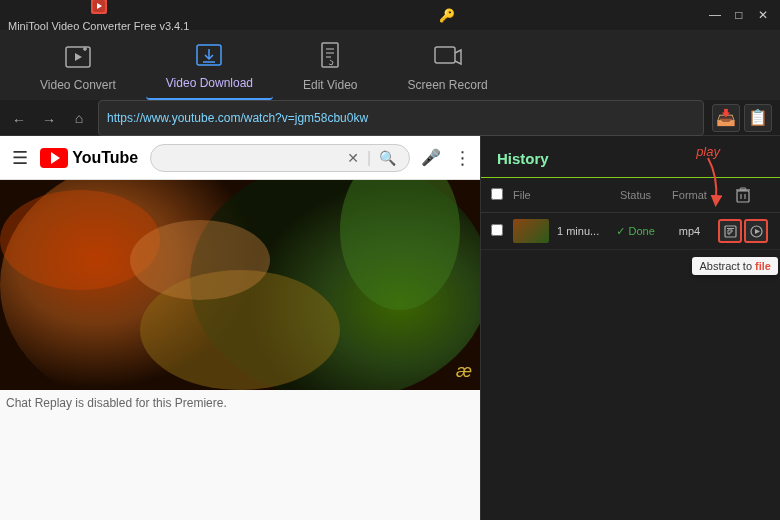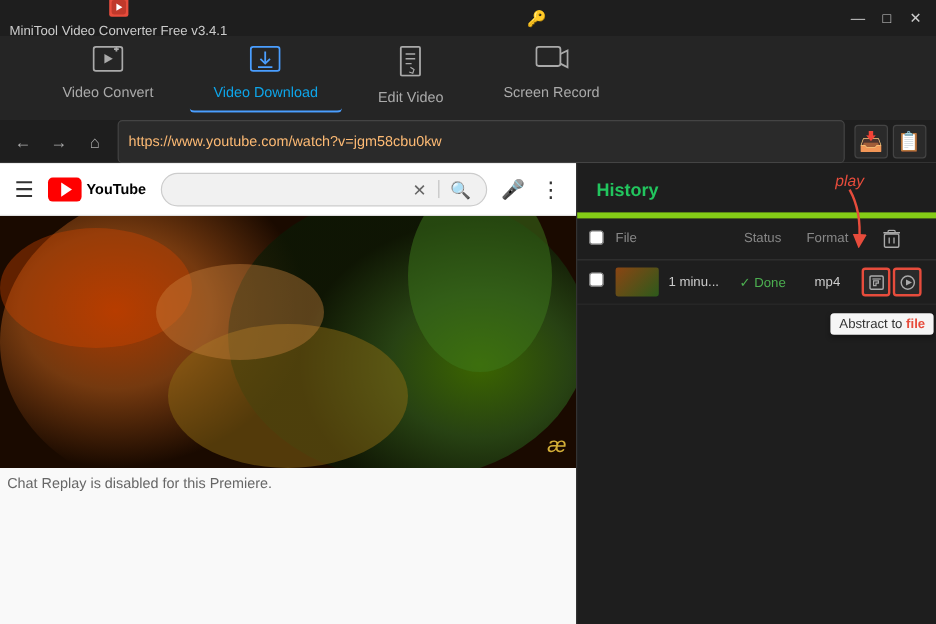--- a/index.html
+++ b/index.html
@@ -56,38 +56,38 @@
       color: #ccc;
       cursor: pointer;
       border-radius: 2px;
     }
 
     
     .nav-bar {
       height: 70px;
       background: #252525;
       display: flex;
-      align-items: flex-start;
-      padding: 0 32px;
+      align-items: flex-end;
+      padding: 0 20px;
       gap: 10px;
     }
     .nav-item {
       display: flex;
       flex-direction: column;
       align-items: center;
       gap: 4px;
       padding: 8px 20px;
       cursor: pointer;
       border-radius: 4px;
       color: #aaa;
       font-size: 12px;
       min-width: 90px;
     }
     .nav-item.active {
-      color: #0ea5e9;
+      color: #c4b5fd;
       border-bottom: 2px solid #4a9eff;
     }
     .nav-icon {
       font-size: 22px;
     }
 
     
     .address-bar {
       height: 36px;
       background: #1e1e1e;
@@ -108,21 +108,21 @@
       font-size: 14px;
       border-radius: 3px;
     }
     .addr-url {
       flex: 1;
       background: #2a2a2a;
       border: 1px solid #444;
       border-radius: 4px;
       height: 36px;
       padding: 0 8px;
-      color: #fdba74;
+      color: #7dd3fc;
       font-size: 12px;
       display: flex;
       align-items: center;
     }
     .addr-right-btns {
       display: flex;
       gap: 4px;
     }
     .addr-action-btn {
       width: 28px;
@@ -184,21 +184,21 @@
     }
     .yt-logo-play {
       width: 0;
       height: 0;
       border-left: 9px solid #fff;
       border-top: 6px solid transparent;
       border-bottom: 6px solid transparent;
       margin-left: 2px;
     }
     .yt-logo-text {
-      font-size: 12px;
+      font-size: 16px;
       font-weight: bold;
       color: #000;
       font-family: Arial, sans-serif;
     }
     .yt-search-bar {
       flex: 1;
       display: flex;
       align-items: center;
       background: #f1f1f1;
       border: 1px solid #ccc;
@@ -263,22 +263,22 @@
       flex: 1;
       background: #1e1e1e;
       display: flex;
       flex-direction: column;
       border-left: 1px solid #333;
     }
     .history-header {
       padding: 14px 16px 10px;
       font-size: 15px;
       font-weight: bold;
-      color: #22c55e;
-      border-bottom: 5px solid #84cc16;
+      color: #86efac;
+      border-bottom: 1px solid #84cc16;
     }
     .history-table-header {
       display: flex;
       align-items: center;
       padding: 6px 10px;
       font-size: 11px;
       color: #888;
       border-bottom: 1px solid #333;
       gap: 4px;
     }

